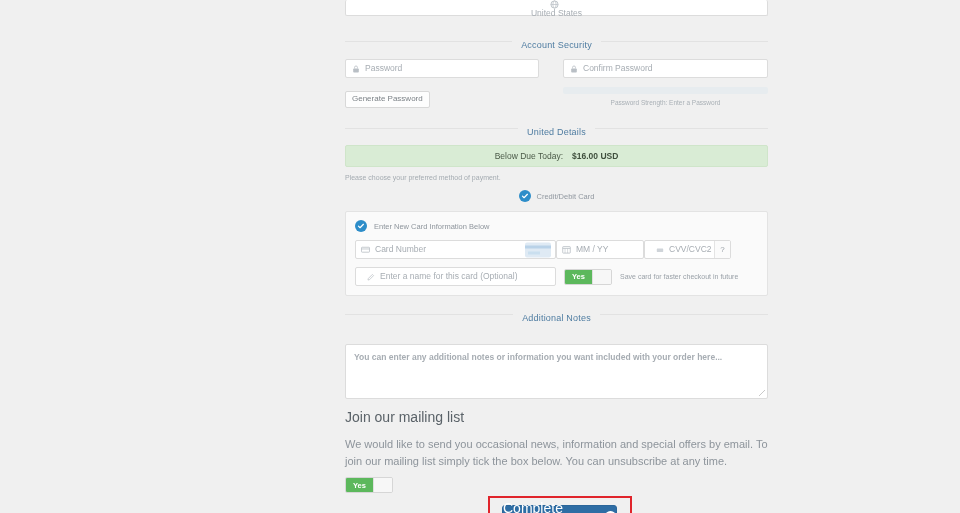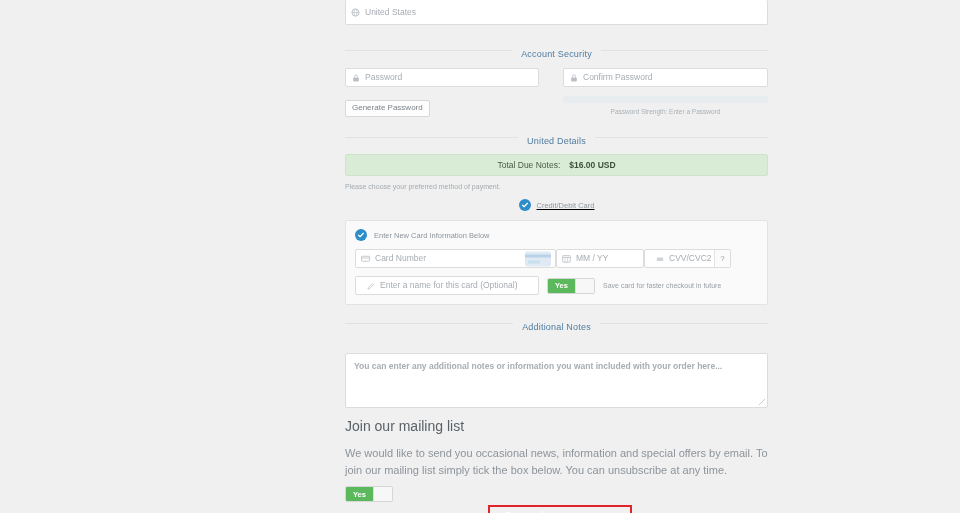--- a/index.html
+++ b/index.html
@@ -39,21 +39,21 @@
   .ico {
     width: 9px; height: 9px;
     margin-right: 5px;
     flex: 0 0 auto;
     display: inline-flex;
     align-items: center;
     justify-content: center;
     color: #b9bfc5;
   }
   .ico svg { display:block; }
-  .country-fld { height: 25px; border-top: none; }
+  .country-fld { height: 16px; border-top: none; flex-direction: column; }
 
   
   .sec {
     position: relative;
     text-align: center;
     margin: 0;
     height: 14px;
   }
   .sec .line {
     position: absolute; top: 50%; left: 0; right: 0;
@@ -118,21 +118,20 @@
     margin-top: 7px;
   }
 
   
   .pay-method {
     display: flex;
     align-items: center;
     justify-content: center;
     margin-top: 9px;
     gap: 6px;
-    text-decoration: underline;
   }
   .radio-chk {
     width: 12px; height: 12px;
     border-radius: 50%;
     background: #2d8dc9;
     display: inline-flex;
     align-items: center;
     justify-content: center;
     flex: 0 0 auto;
   }
@@ -183,21 +182,21 @@
   }
   .card-graphic .stripe {
     position:absolute; left:0; right:0; top: 3px;
     height: 3.5px; background: #b9d2e8;
   }
   .card-graphic .stripe2 {
     position:absolute; left:3px; width: 12px; bottom: 3px;
     height: 2.5px; background: #cadfef;
   }
   .card-row2 { display: flex; align-items: center; gap: 8px; margin-top: 8px; }
-  .f-cardname { width: 184px; padding-left: 10px; }
+  .f-cardname { width: 201px; padding-left: 10px; }
 
   
   .toggle {
     width: 48px; height: 16px;
     border: 1px solid #d6d6d6;
     border-radius: 2px;
     background: #f3f3f3;
     display: flex;
     overflow: hidden;
     flex: 0 0 auto;
@@ -340,21 +339,21 @@
         <div class="pw-label">Password Strength: Enter a Password</div>
       </div>
     </div>
 
     <div class="sec" style="margin-top:13px;">
       <div class="line"></div>
       <span class="txt">United Details</span>
     </div>
 
     <div class="total" style="margin-top:10px;">
-      <span>Total Due Notes:</span>
+      <span>Below Due Today:</span>
       <b>$16.00 USD</b>
     </div>
 
     <div class="hint">Please choose your preferred method of payment.</div>
 
     <div class="pay-method">
       <span class="radio-chk">
         <svg viewBox="0 0 12 12" width="8" height="8">
             <path d="M2.2 6.2l2.4 2.4 5-5.2" fill="none" stroke="#fff" stroke-width="1.8" stroke-linecap="round" stroke-linejoin="round"></path>
           </svg>

